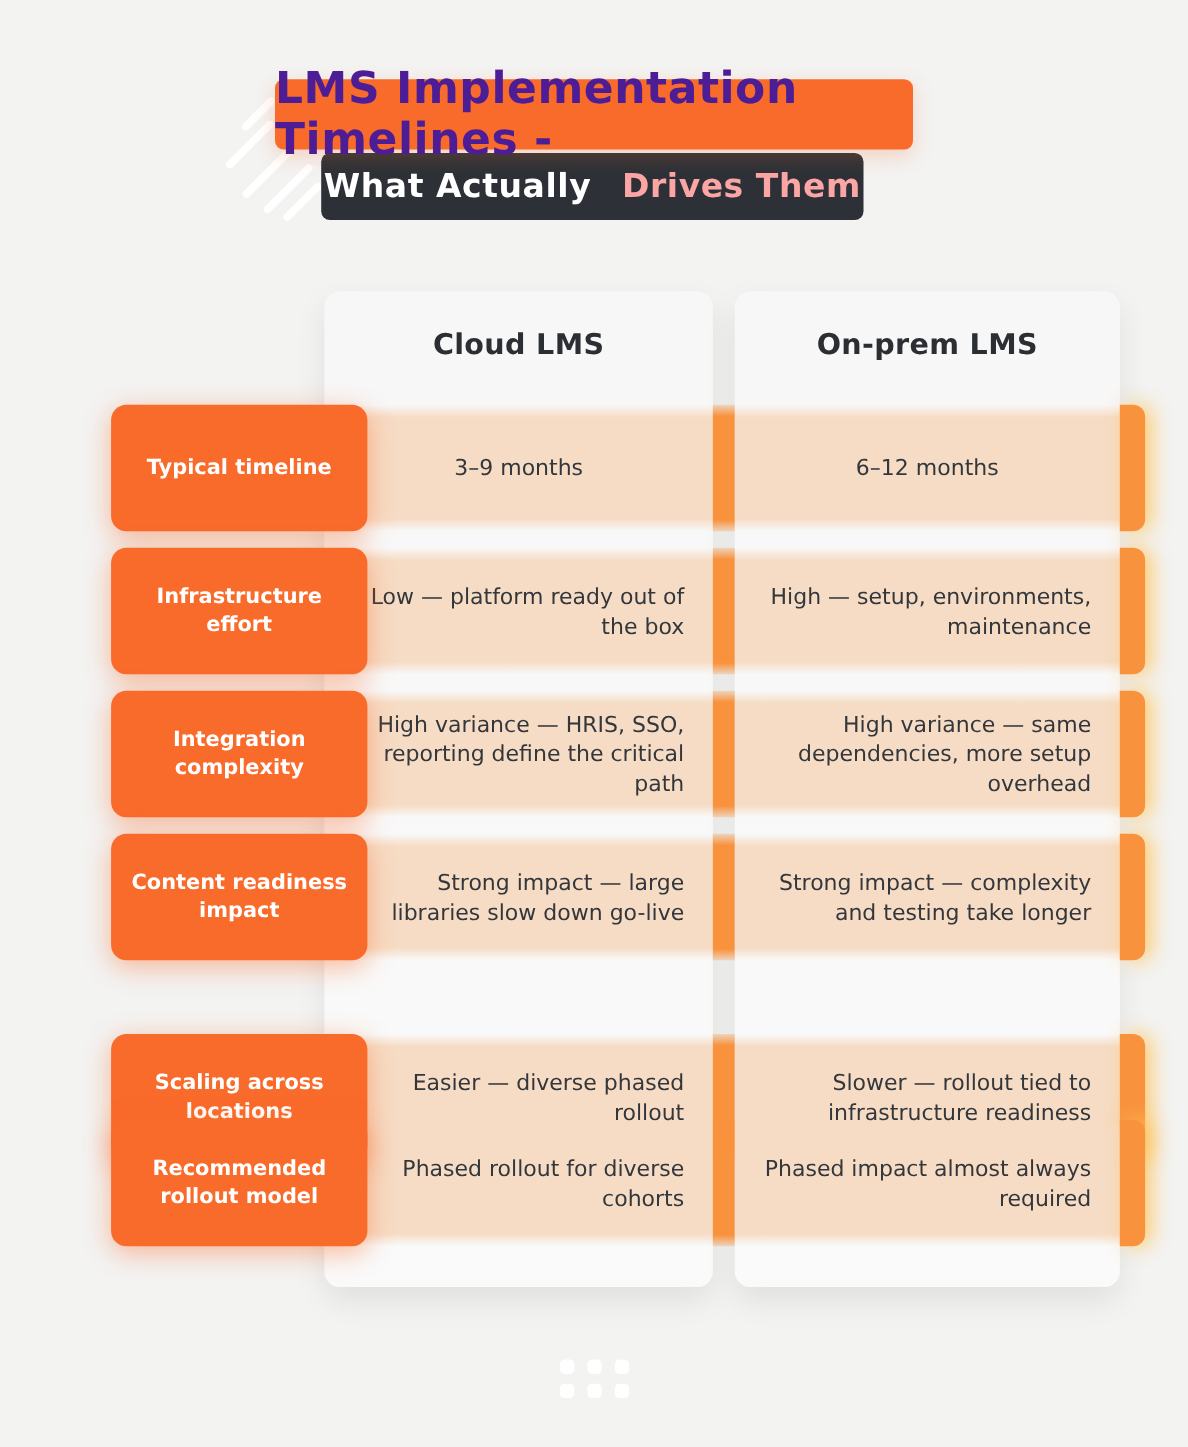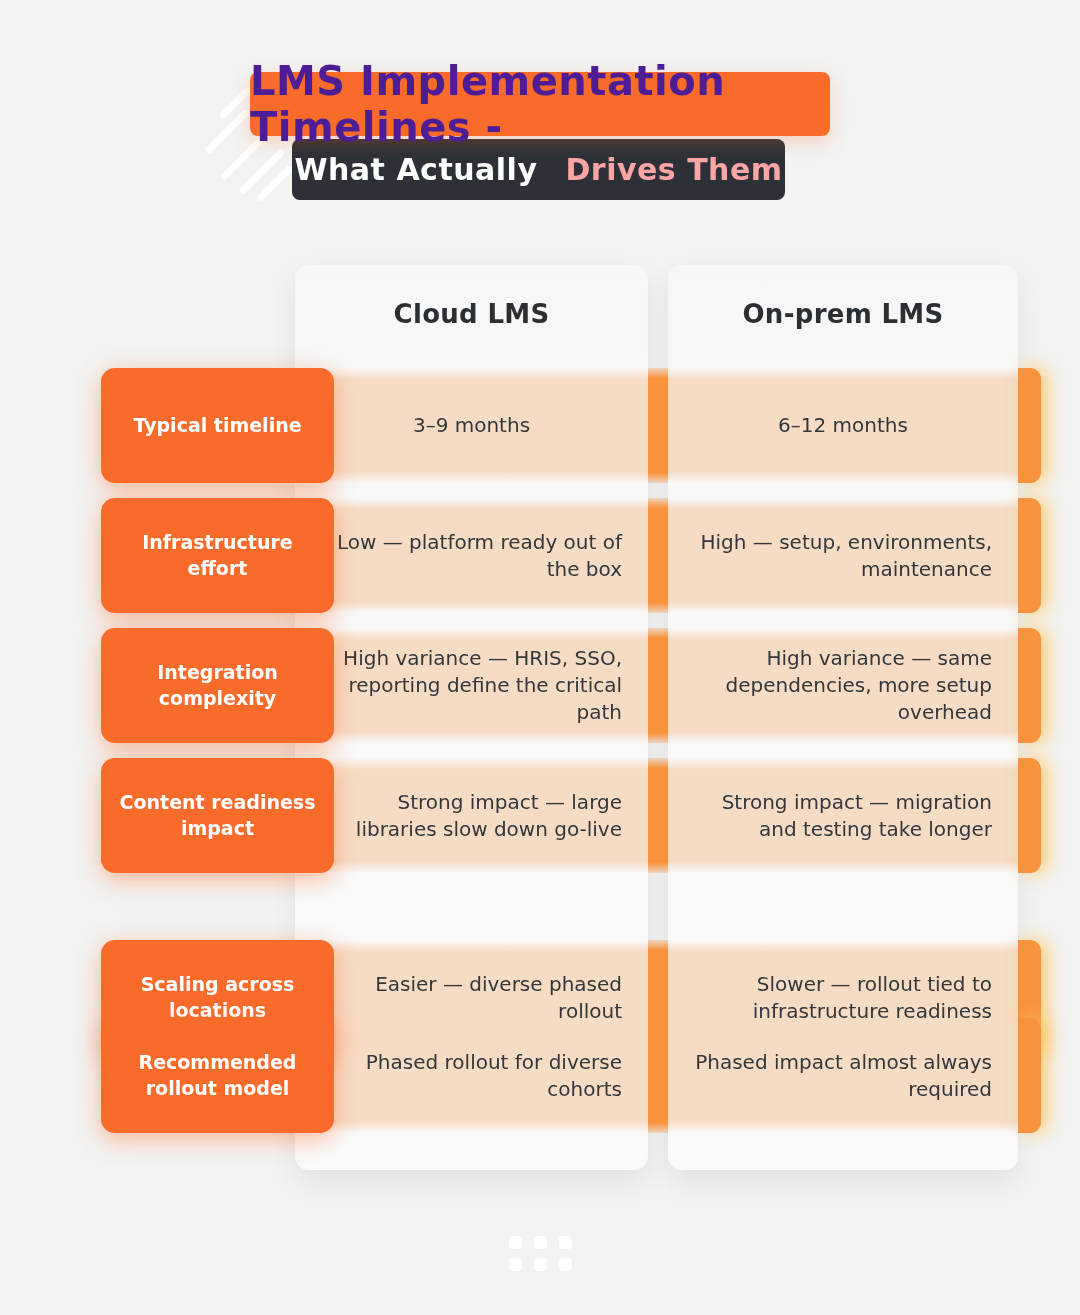--- a/index.html
+++ b/index.html
@@ -155,21 +155,21 @@
   <div class="abs endcap r2"></div>
 
   <div class="abs row-label r3">
       <span>Content readiness impact</span>
     </div>
   <div class="abs cell cell-cloud r3">
       <span>Strong impact — large libraries slow down go-live</span>
     </div>
   <div class="abs connector r3"></div>
   <div class="abs cell cell-onprem r3">
-      <span>Strong impact — migration and testing take longer</span>
+      <span>Strong impact — complexity and testing take longer</span>
     </div>
   <div class="abs endcap r3"></div>
 
   <div class="abs row-label r4">
       <span>Scaling across locations</span>
     </div>
   <div class="abs cell cell-cloud r4">
       <span>Easier — diverse phased rollout</span>
     </div>
   <div class="abs connector r4"></div>

